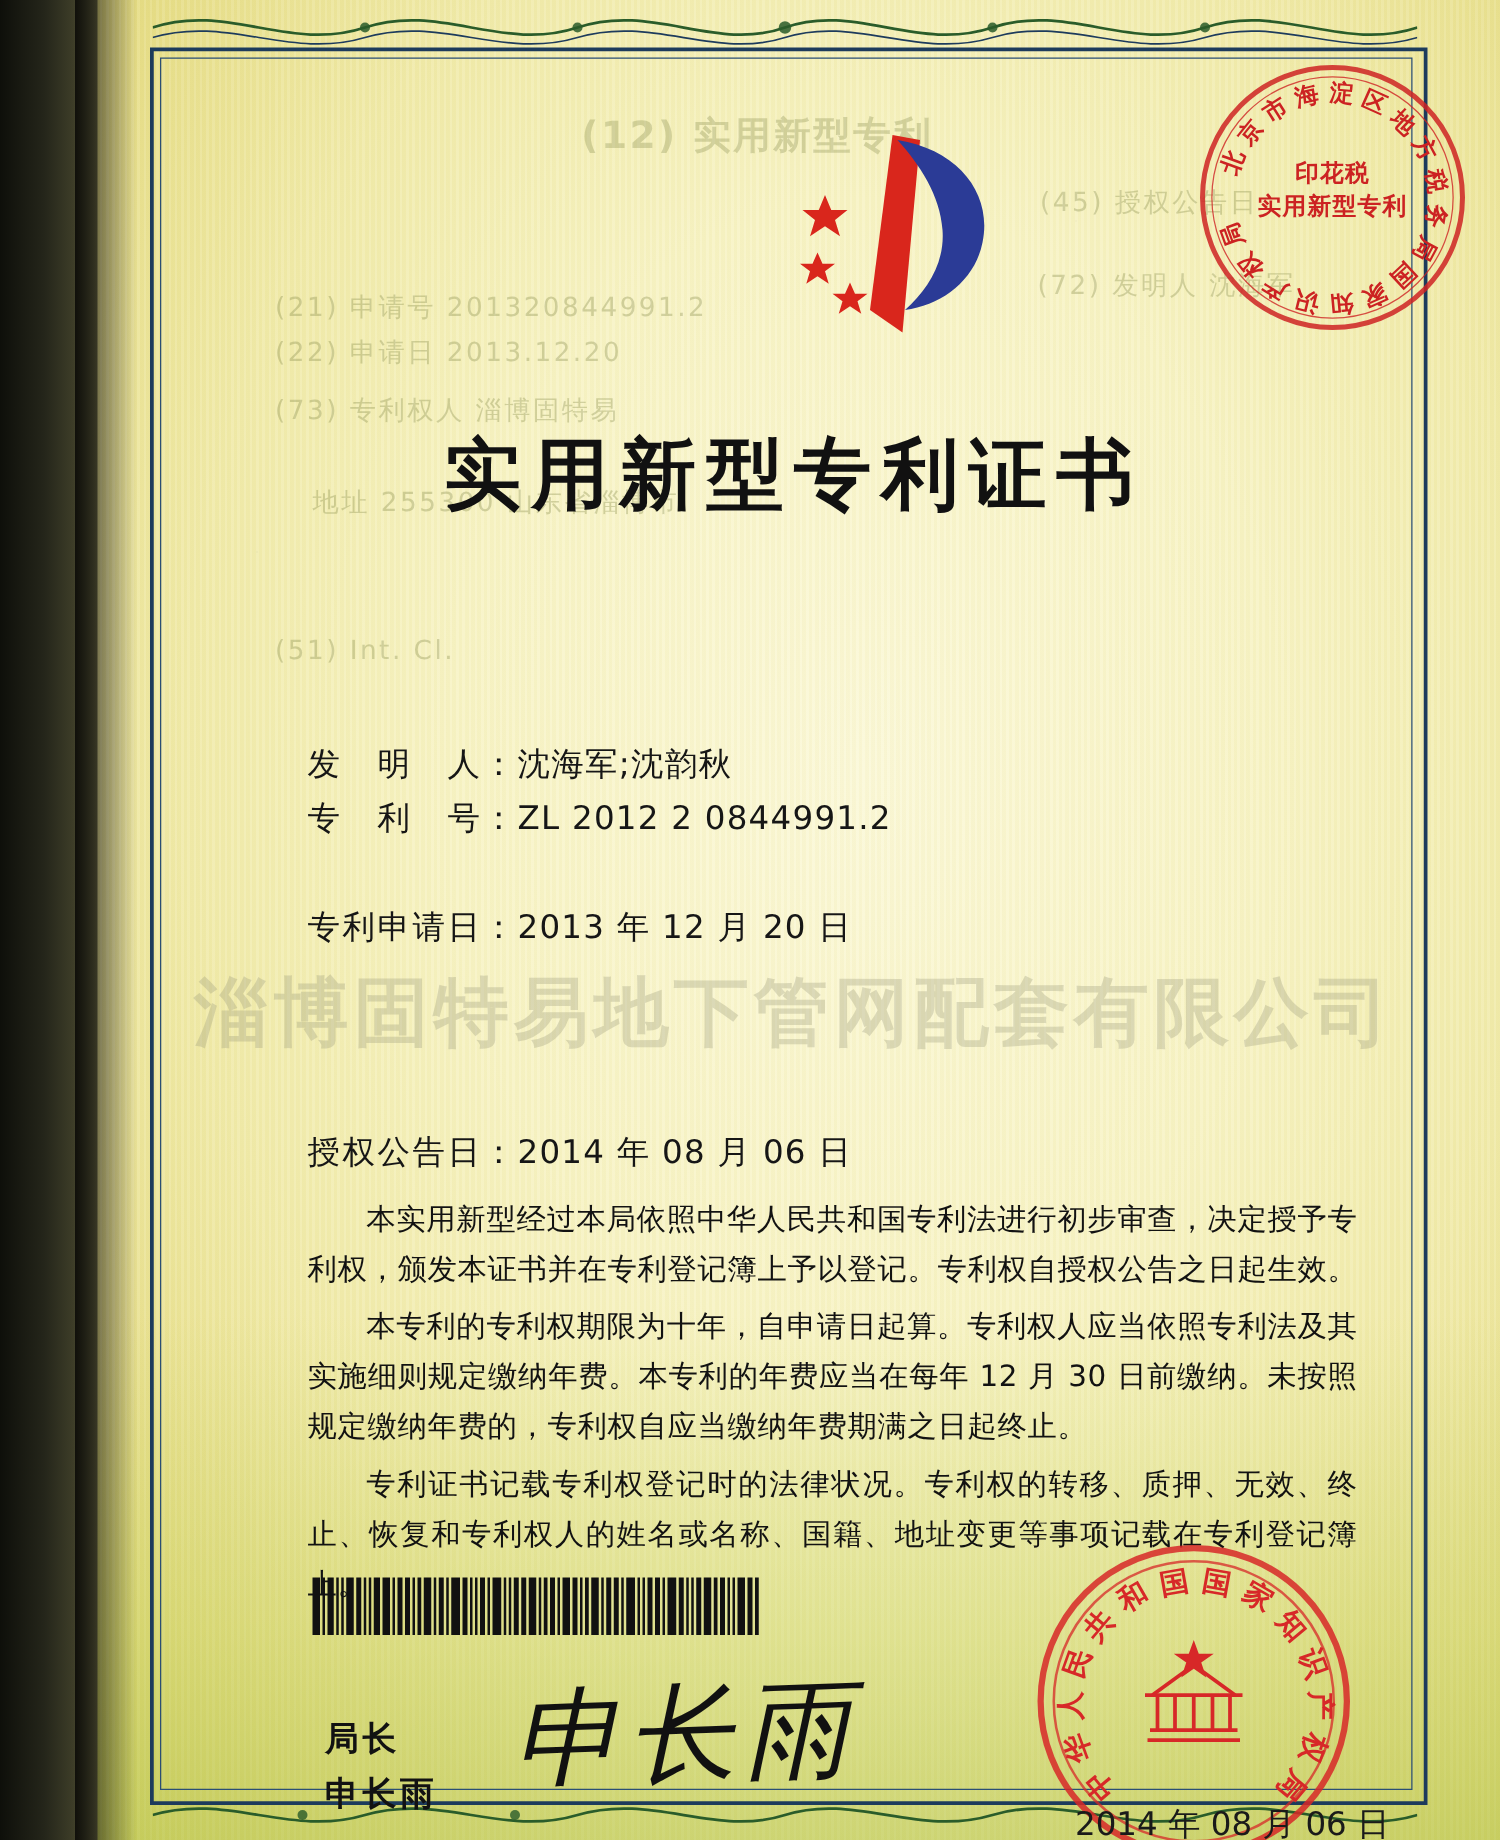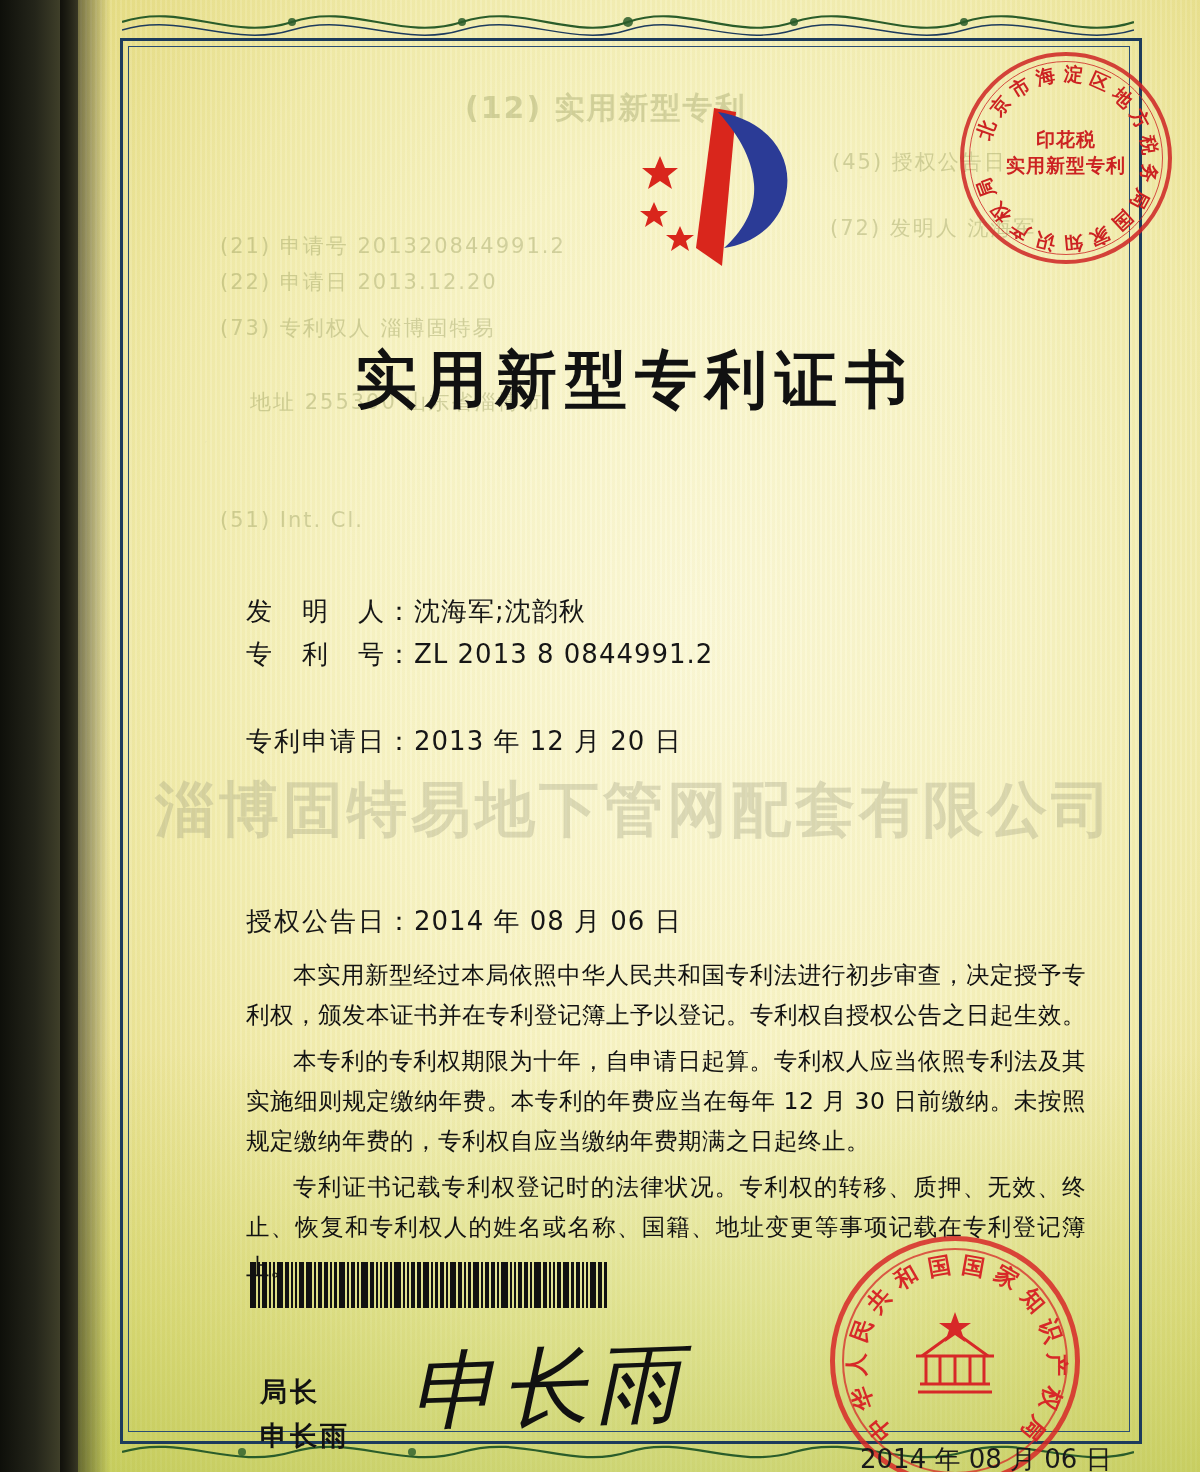--- a/index.html
+++ b/index.html
@@ -402,21 +402,21 @@
           <span class="seal-char" style="left: 17.0658px; top: 122.73px; transform: rotate(610deg);">局</span>
         </div>
     </div>
 
     <h1 id="main-title">实用新型专利证书</h1>
 
     <div class="field" style="top:550px;margin-top:44px;">
       <span class="lbl">发　明　人：</span><span class="val">沈海军;沈韵秋</span>
     </div>
     <div class="field" style="top:637px;">
-      <span class="lbl">专　利　号：</span><span class="val">ZL 2013 8 0844991.2</span>
+      <span class="lbl">专　利　号：</span><span class="val">ZL 2012 2 0844991.2</span>
     </div>
     <div class="field" style="top:724px;">
       <span class="lbl">专利申请日：</span><span class="val">2013 年 12 月 20 日</span>
     </div>
     <div class="field" style="top:904px;">
       <span class="lbl">授权公告日：</span><span class="val">2014 年 08 月 06 日</span>
     </div>
 
     <div id="watermark">淄博固特易地下管网配套有限公司</div>
 

